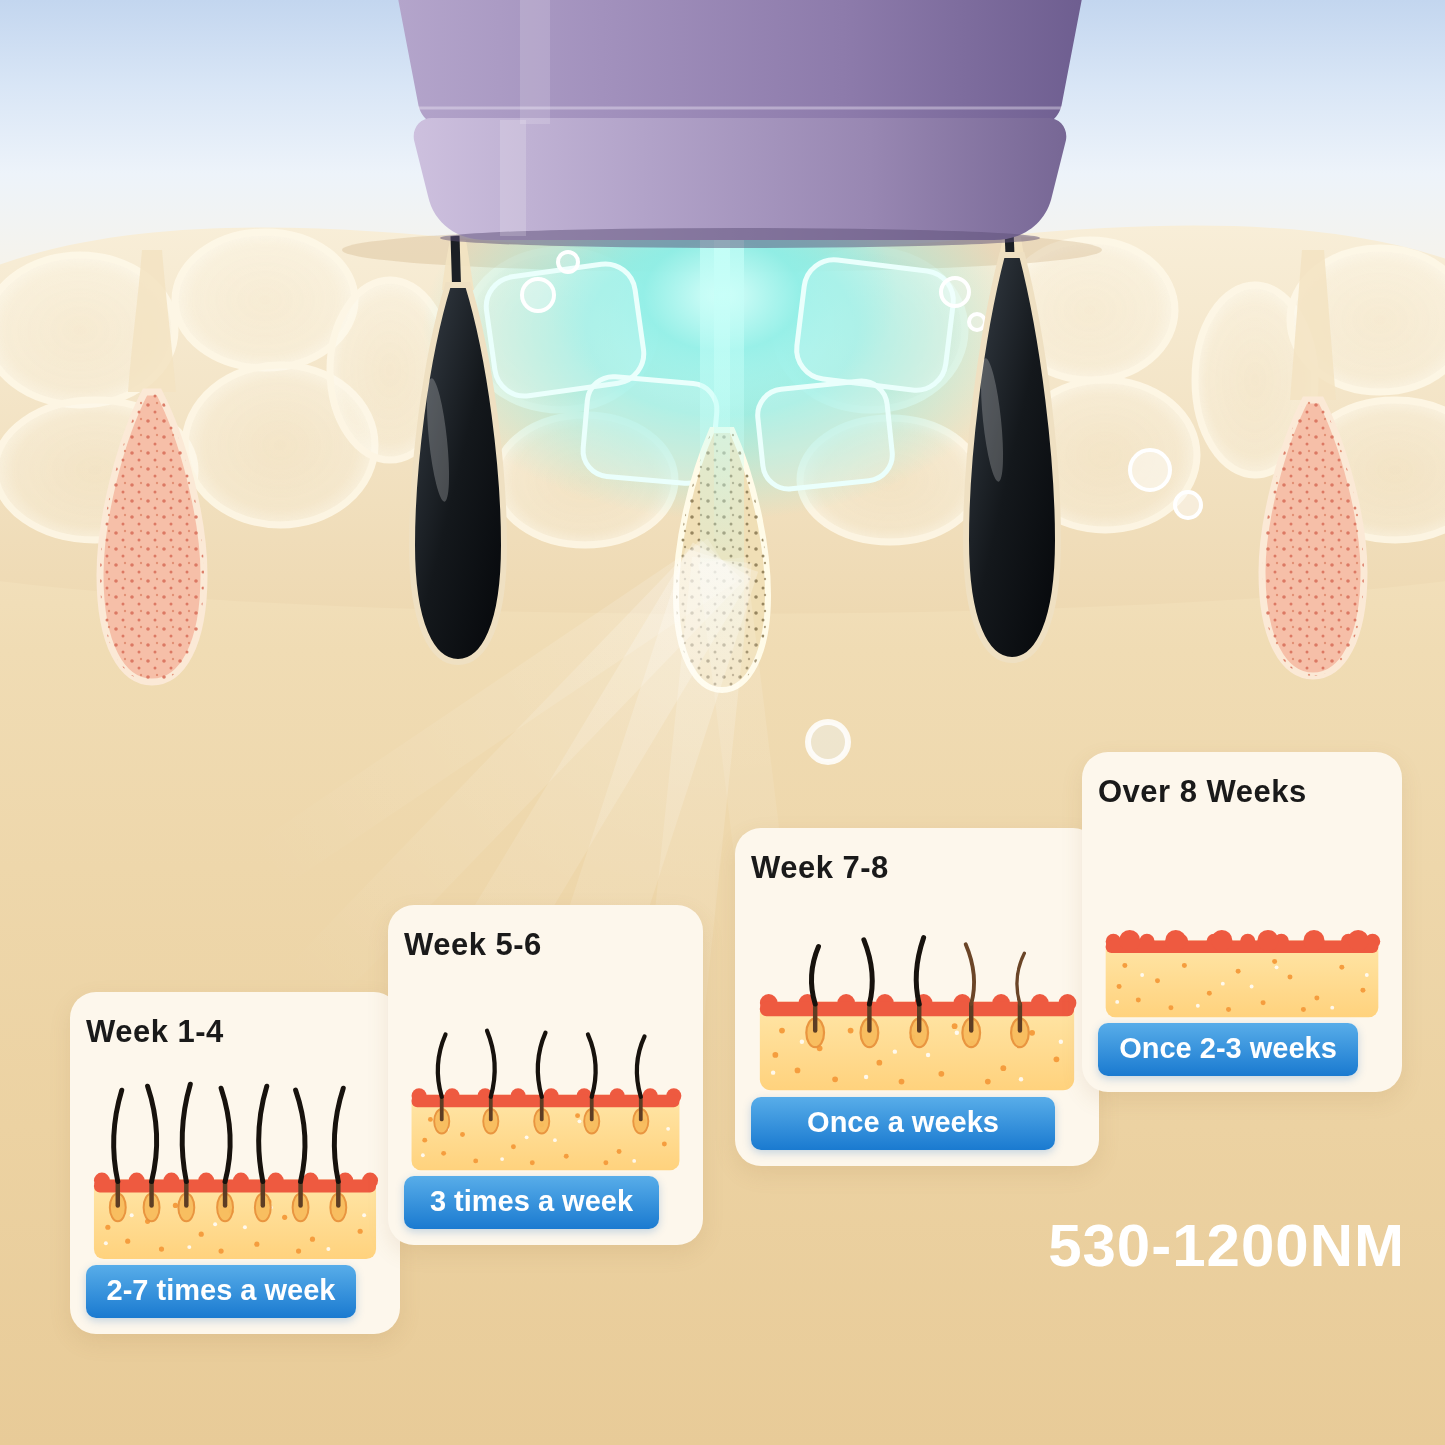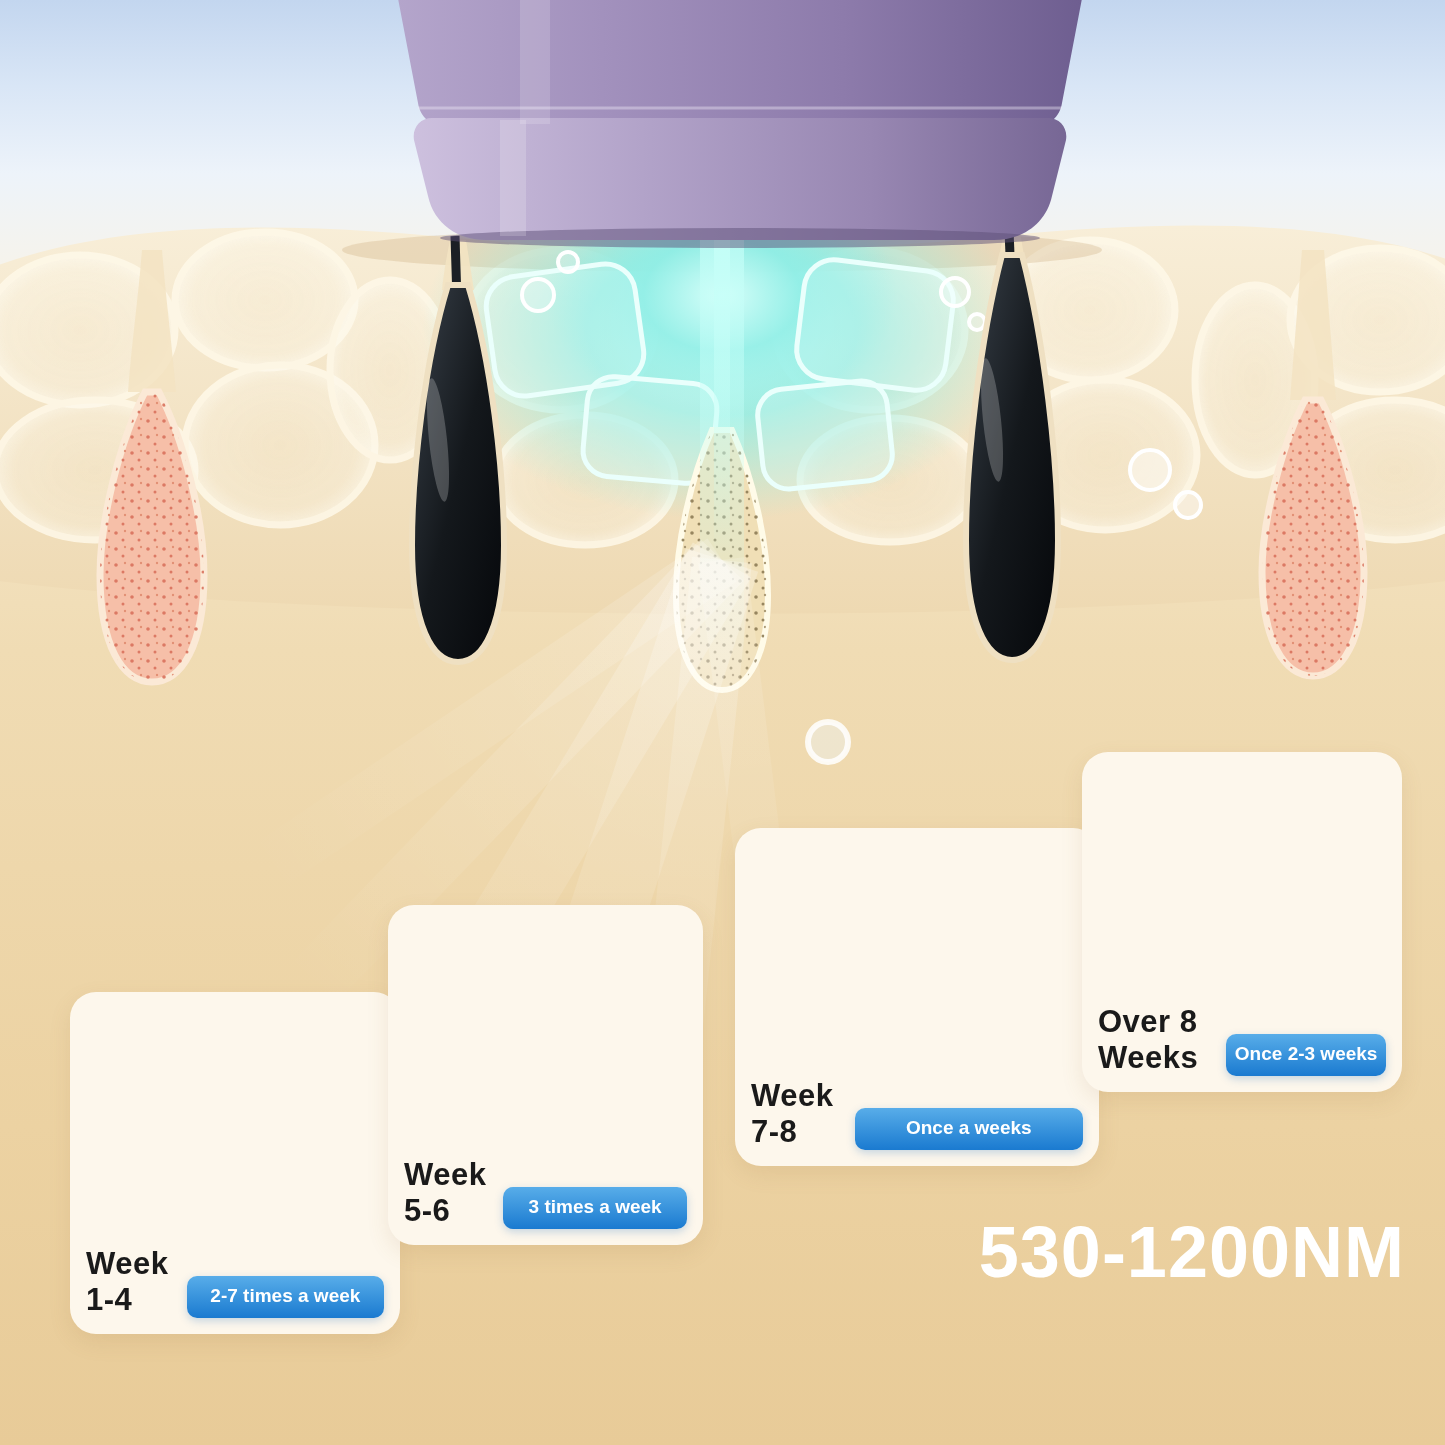--- a/index.html
+++ b/index.html
@@ -7,39 +7,39 @@
   .stage{
     position:relative;width:1445px;height:1445px;overflow:hidden;
     background:linear-gradient(180deg,
       #c3d6ef 0%, #d9e6f6 6%, #edf3fa 12%, #f8f3e8 20%,
       #f4e4c4 32%, #f0dcb4 45%, #eed7ab 60%, #ecd2a2 78%, #e8cb98 100%);
   }
   .hero{position:absolute;left:0;top:0;width:1445px;height:1445px;z-index:1;}
   .card{
     position:absolute;z-index:2;background:#fdf7ec;border-radius:26px;
     box-shadow:0 8px 22px rgba(150,110,60,0.12);
-    display:flex;flex-direction:row;align-items:flex-end;
+    display:flex;flex-direction:column;align-items:flex-start;
     padding:22px 16px 16px 16px;box-sizing:border-box;
   }
   .card1{left:38px;top:992px;width:330px;height:342px;margin-left:32px;}
   .card2{left:388px;top:905px;width:315px;height:340px;}
   .card3{left:735px;top:828px;width:364px;height:338px;}
   .card4{left:1082px;top:752px;width:320px;height:340px;}
   .card-title{font-size:31px;font-weight:700;color:#1a1a1a;letter-spacing:0.5px;}
   .card-art{width:100%;flex:1;min-height:0;margin-top:8px;}
   .badge{
     margin-top:auto;width:calc(100% - 28px);text-align:center;
-    font-size:19px;font-weight:700;color:#ffffff;
+    font-size:29px;font-weight:700;color:#ffffff;
     background:linear-gradient(180deg,#58ade9 0%,#1a7ad0 100%);
     border-radius:10px;padding:9px 0 11px 0;
     box-shadow:0 3px 8px rgba(30,110,190,0.25);
   }
   .wave-text{
     position:absolute;right:40px;top:1212px;z-index:3;text-align:right;
-    color:#ffffff;font-weight:700;font-size:72px;line-height:1.12;letter-spacing:1px;
+    color:#ffffff;font-weight:700;font-size:60px;line-height:1.12;letter-spacing:1px;
   }
   .hidden-defs{position:absolute;width:0;height:0;}
 </style>
 </head>
 <body>
 
 <div class="stage">
 
   <svg class="hidden-defs" aria-hidden="true">
     <defs>

